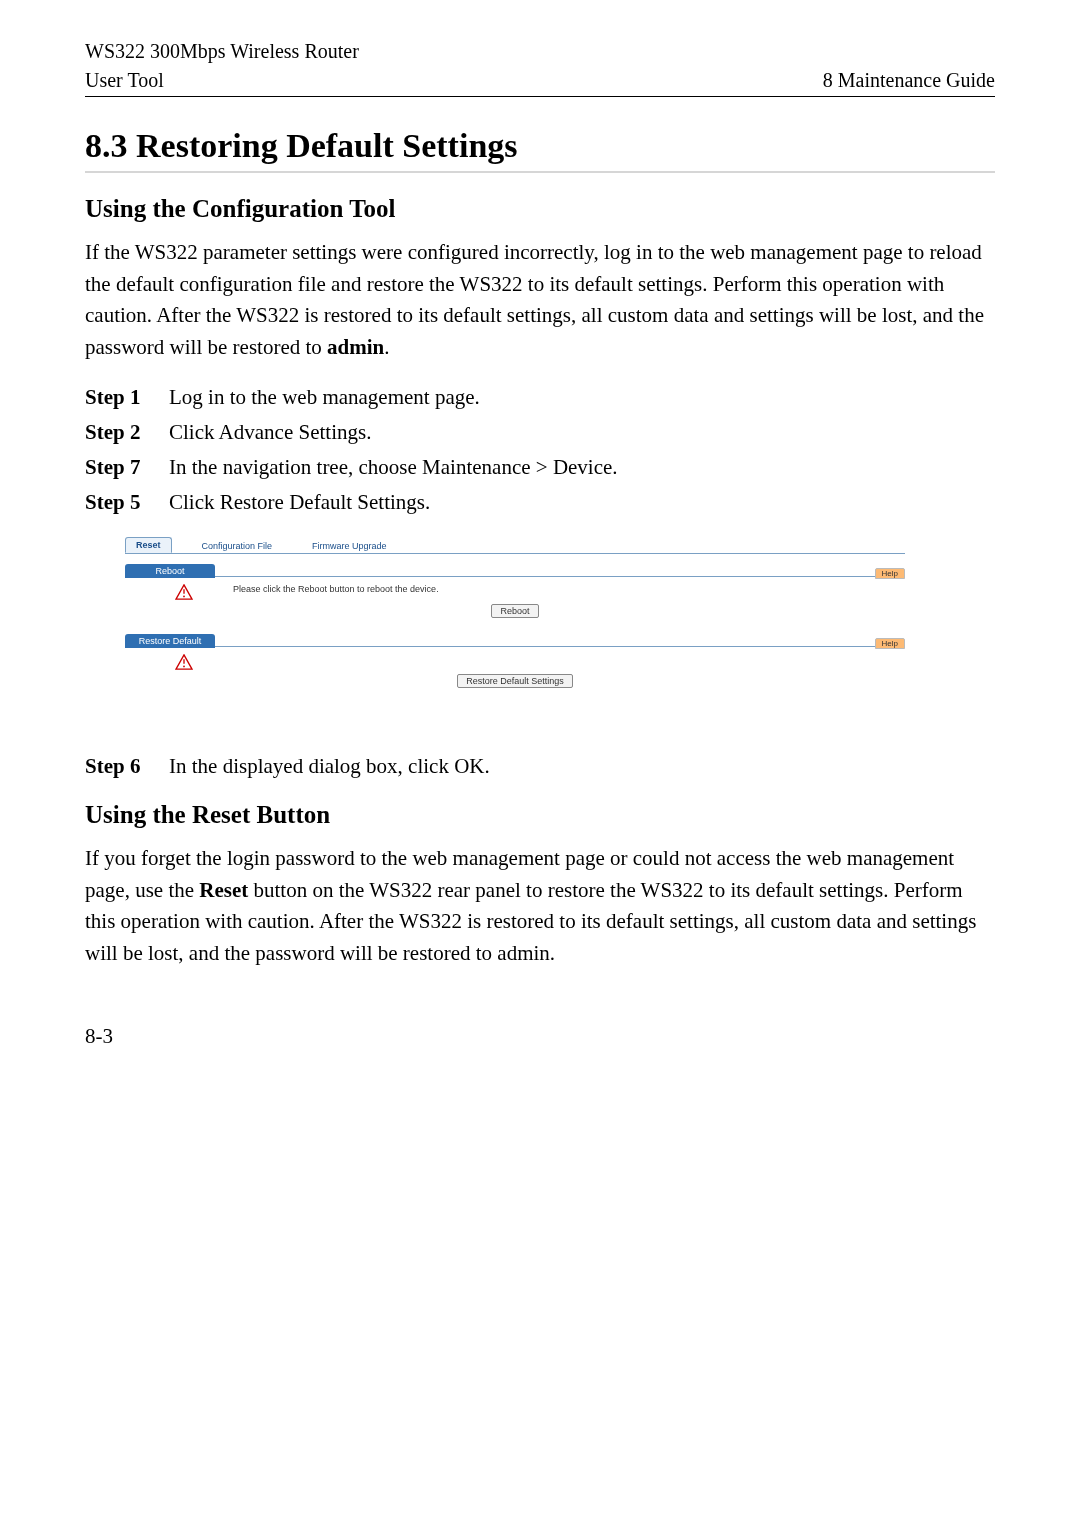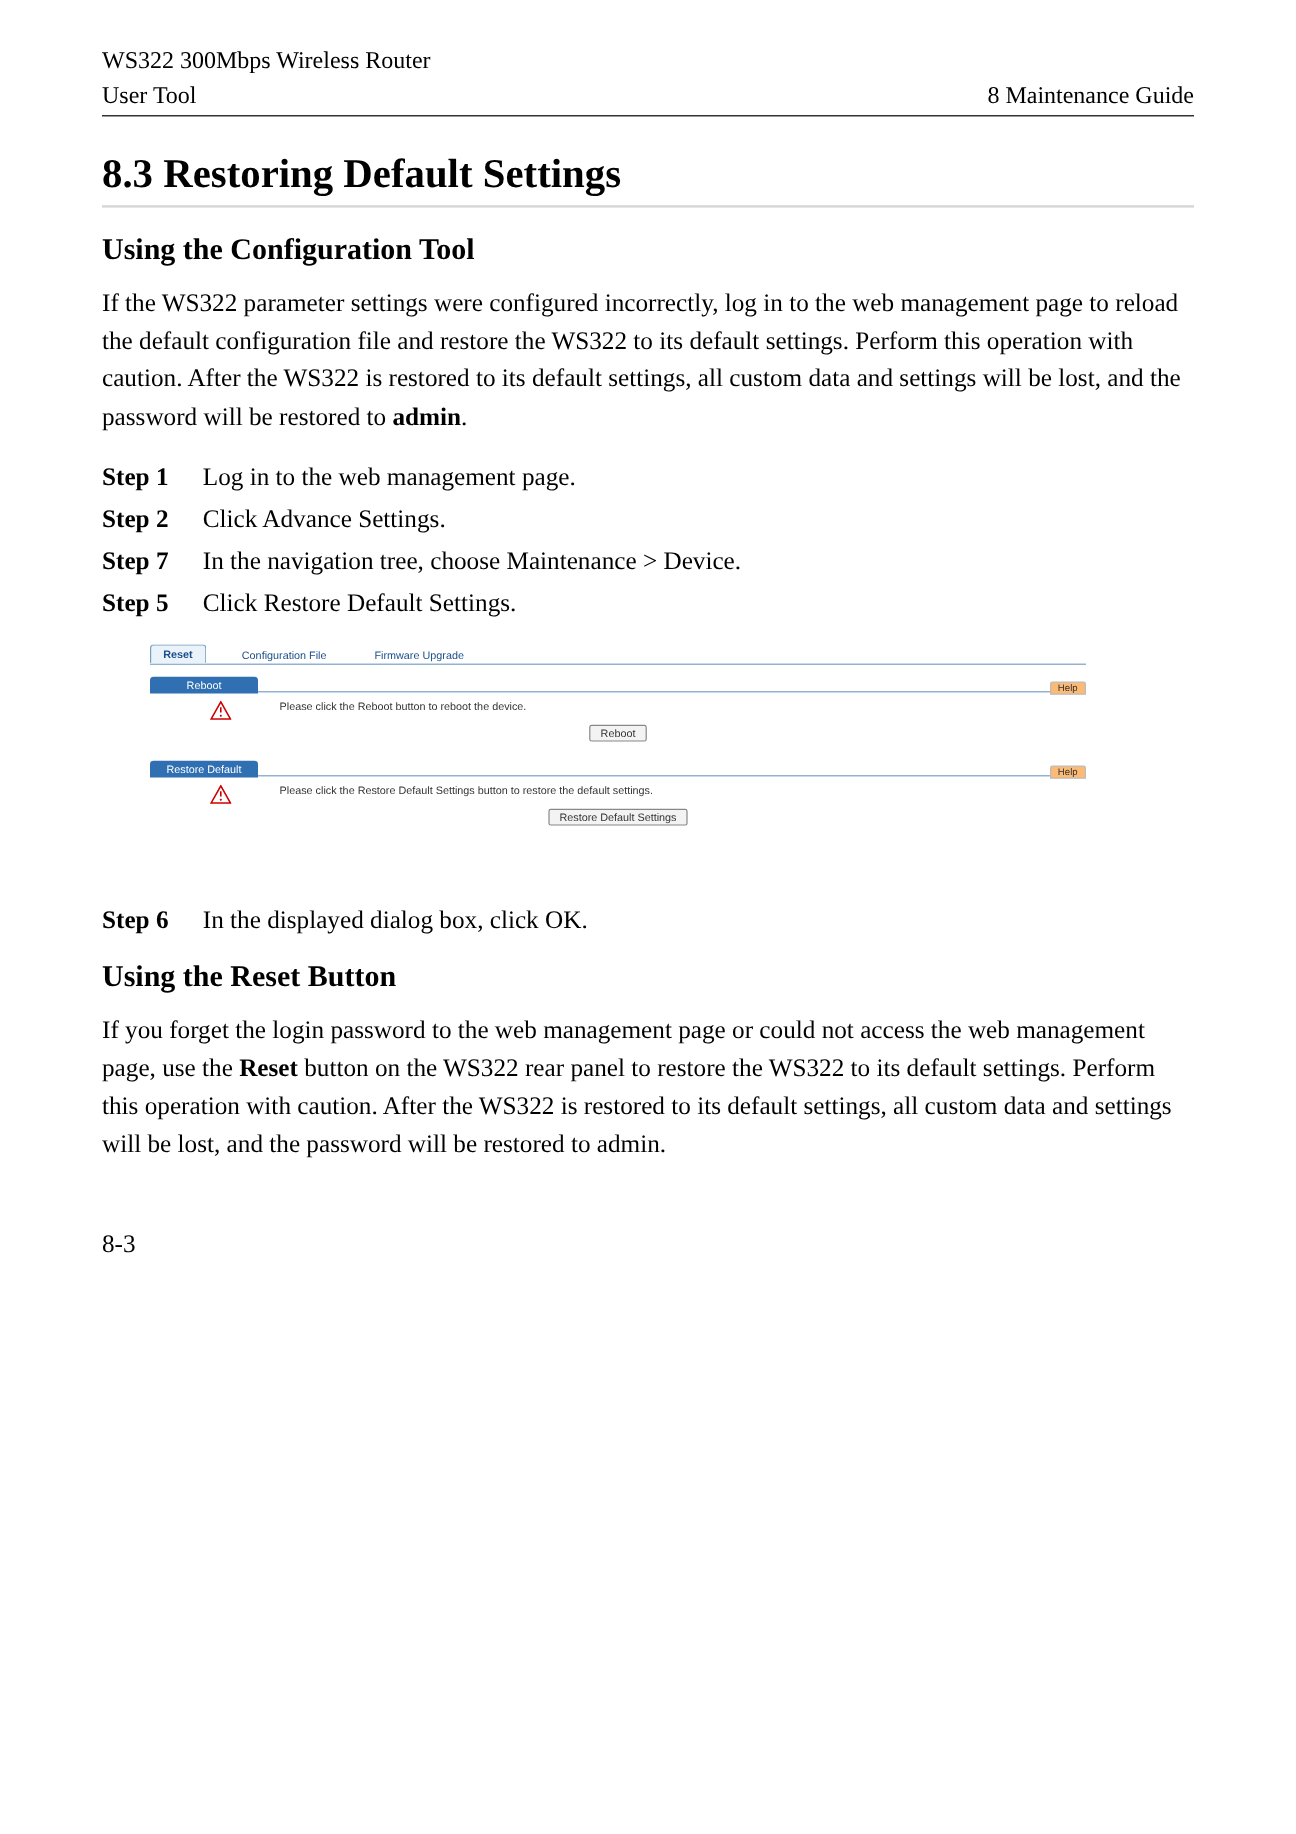--- a/index.html
+++ b/index.html
@@ -233,21 +233,20 @@
       <div class="ui-help">Help</div>
     </div>
     <div class="ui-panel-body">
       <span class="warn-icon">
         <svg viewBox="0 0 20 18" width="18" height="16">
             <polygon points="10,1 19,17 1,17" fill="none" stroke="#c00" stroke-width="1.5"></polygon>
             <line x1="10" y1="6" x2="10" y2="11" stroke="#c00" stroke-width="1.5"></line>
             <circle cx="10" cy="14" r="1" fill="#c00"></circle>
           </svg>
       </span>
-      <span class="ui-desc">Please click the Restore Default Settings button to restore the default settings.</span>
     </div>
     <div class="ui-btn-row">
       <span class="ui-btn">Restore Default Settings</span>
     </div>
   </div>
 </div>
 
 <div class="steps">
   <div class="step">
     <span class="step-label">Step 6</span>

